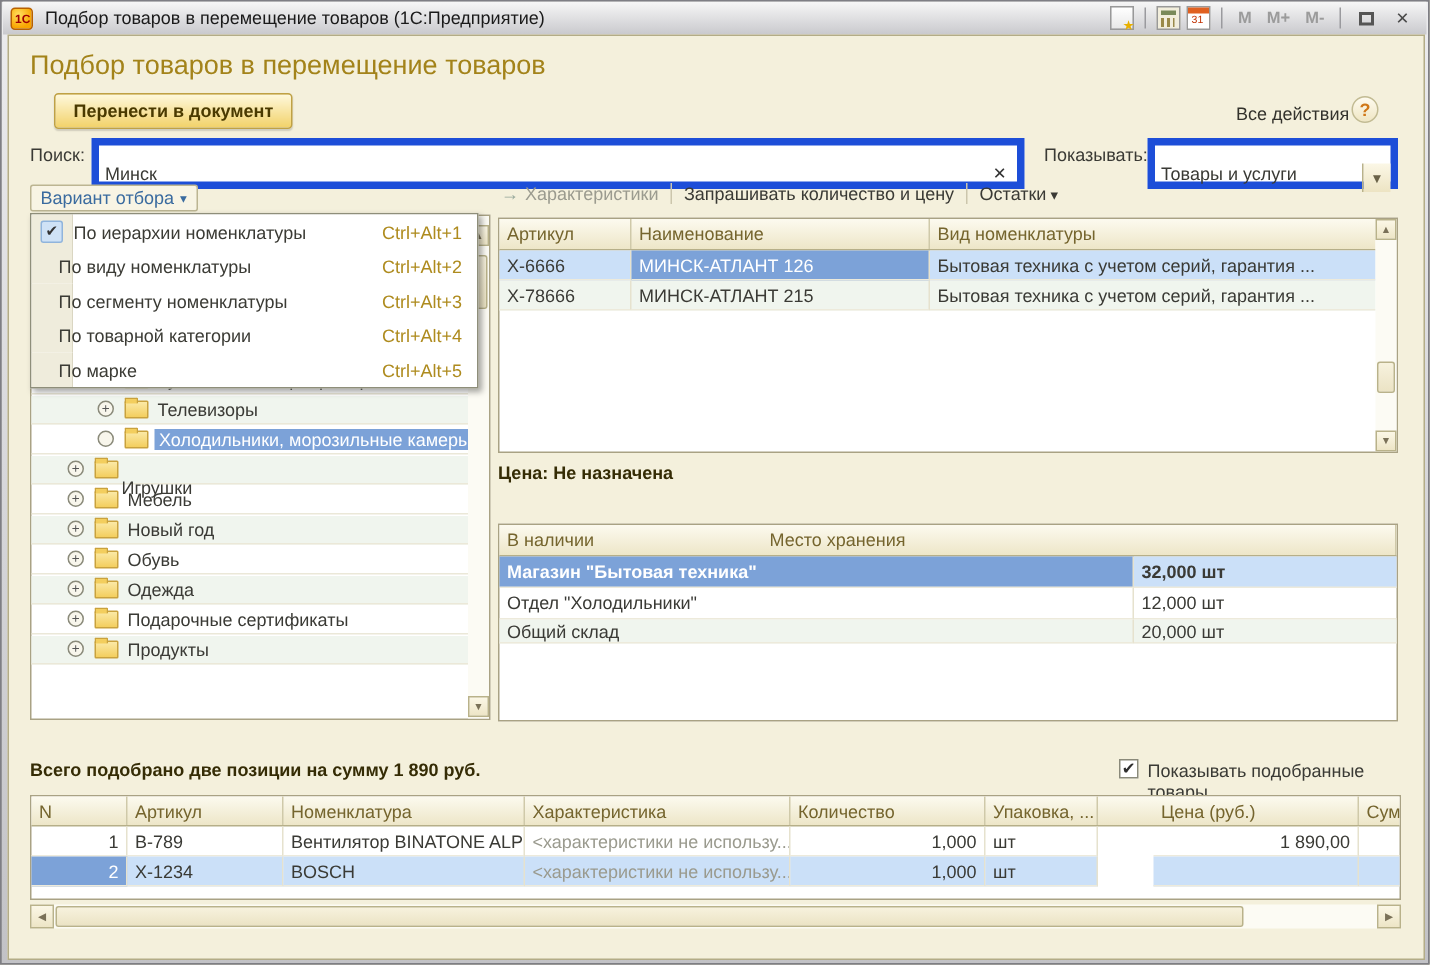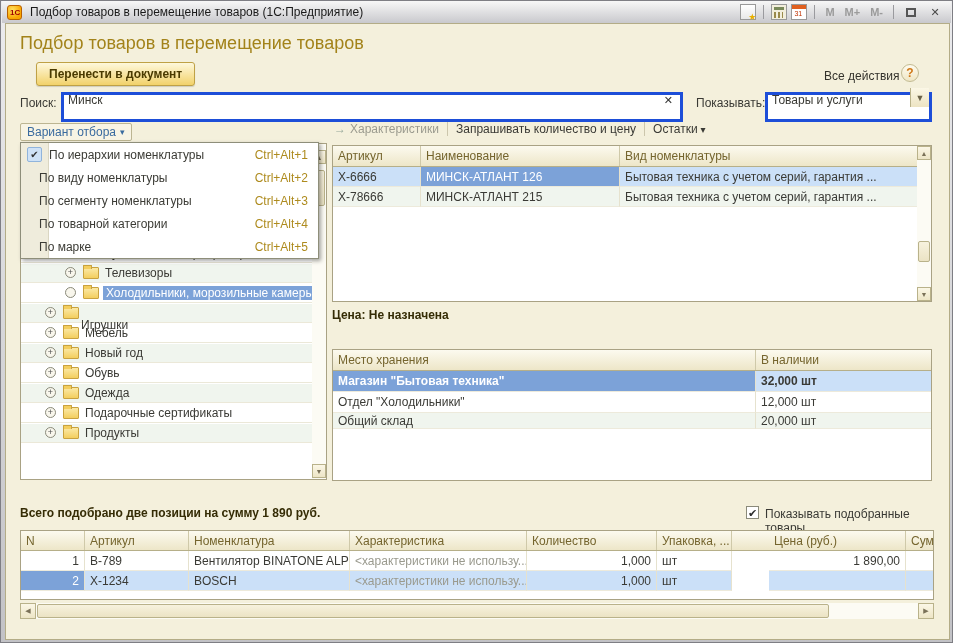--- a/index.html
+++ b/index.html
@@ -33,21 +33,21 @@
   .page-title{left:14px;top:9px;font-size:18px;color:#A3831A;}
   .gold-btn{left:30px;top:38px;height:24px;padding:0 12px;display:flex;align-items:center;
     background:linear-gradient(#FEF8DC,#F2D26A);border:1px solid #BFA145;border-radius:3px;
     font-weight:bold;color:#4A3A00;box-shadow:0 1px 1px rgba(0,0,0,.15);}
   .all-actions{top:45px;left:818px;color:#33322C;}
   .caret::after{content:" ▾";font-size:10px;}
   .help-btn{left:895px;top:40px;width:18px;height:18px;border-radius:50%;
     background:linear-gradient(#FEFBEF,#EFE6C4);border:1px solid #C2BB93;color:#D07818;
     font-weight:bold;display:flex;align-items:center;justify-content:center;}
   .lbl{color:#3A3A35;}
-  .input{background:#fff;border:3px solid #1d4ed8;display:flex;align-items:flex-end;padding:12px 4px;}
+  .input{background:#fff;border:5px solid #1d4ed8;display:flex;align-items:flex-start;padding:12px 4px;}
   .clear-x{margin-left:auto;color:#333;font-size:11px;padding:0 3px;}
   .combo-btn{margin-left:auto;width:19px;height:19px;background:linear-gradient(#FBF7E6,#EDE4C3);
     border-left:1px solid #B9B28A;display:flex;align-items:center;justify-content:center;color:#6A6248;font-size:9px;}
   .combo-btn::after{content:"▼";}
   .link-btn{left:14px;top:99px;height:18px;padding:0 6px;display:flex;align-items:center;
     color:#3A6B9F;border:1px solid #BCB592;border-radius:2px;background:#F8F4E4;}
   .link-btn .caret2{font-size:9px;margin-left:4px;}
   
   .tree-panel{left:14px;top:119px;width:307px;height:337px;background:#fff;border:1px solid #A9A284;}
   .trow{position:absolute;left:0;width:291px;height:19px;border-bottom:1px solid #EBE8D8;}
@@ -273,22 +273,22 @@
         <span class="sbtn up" style="top:0;"></span>
         <div class="sthumb" style="left:1px;top:95px;width:12px;height:21px;"></div>
         <span class="sbtn dn" style="bottom:0;"></span>
       </div>
     </div>
 
     <div class="abs bold-line" style="left:326px;top:284px;">Цена: Не назначена</div>
 
     <div class="tbl st" style="left:326px;top:325px;width:600px;height:132px;">
       <div class="hrow">
+        <div class="th c2">В наличии</div>
         <div class="th c1">Место хранения</div>
-        <div class="th c2">В наличии</div>
       </div>
       <div class="drow" style="height:21px;">
         <div class="td c1 selc b">Магазин "Бытовая техника"</div>
         <div class="td c2 selr b">32,000 шт</div>
       </div>
       <div class="drow" style="height:21px;">
         <div class="td c1">Отдел "Холодильники"</div>
         <div class="td c2">12,000 шт</div>
       </div>
       <div class="drow stripe" style="height:16px;">

